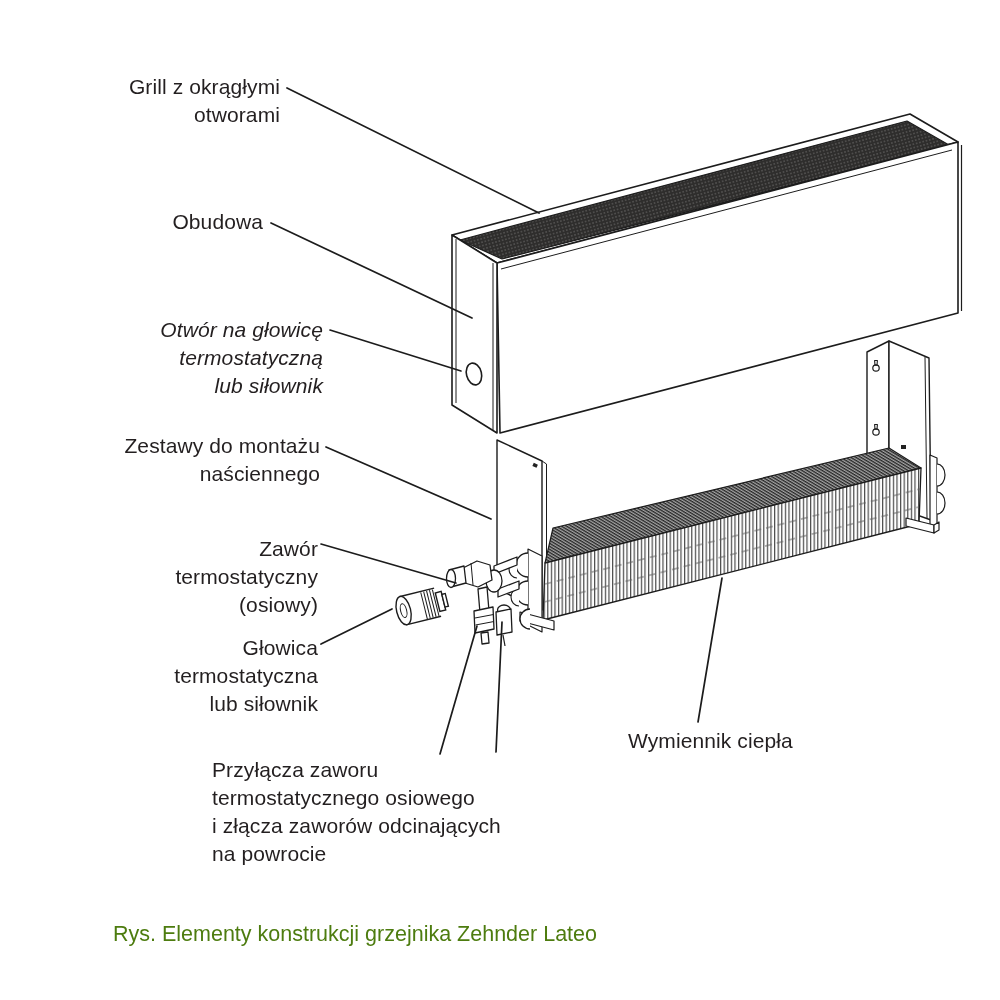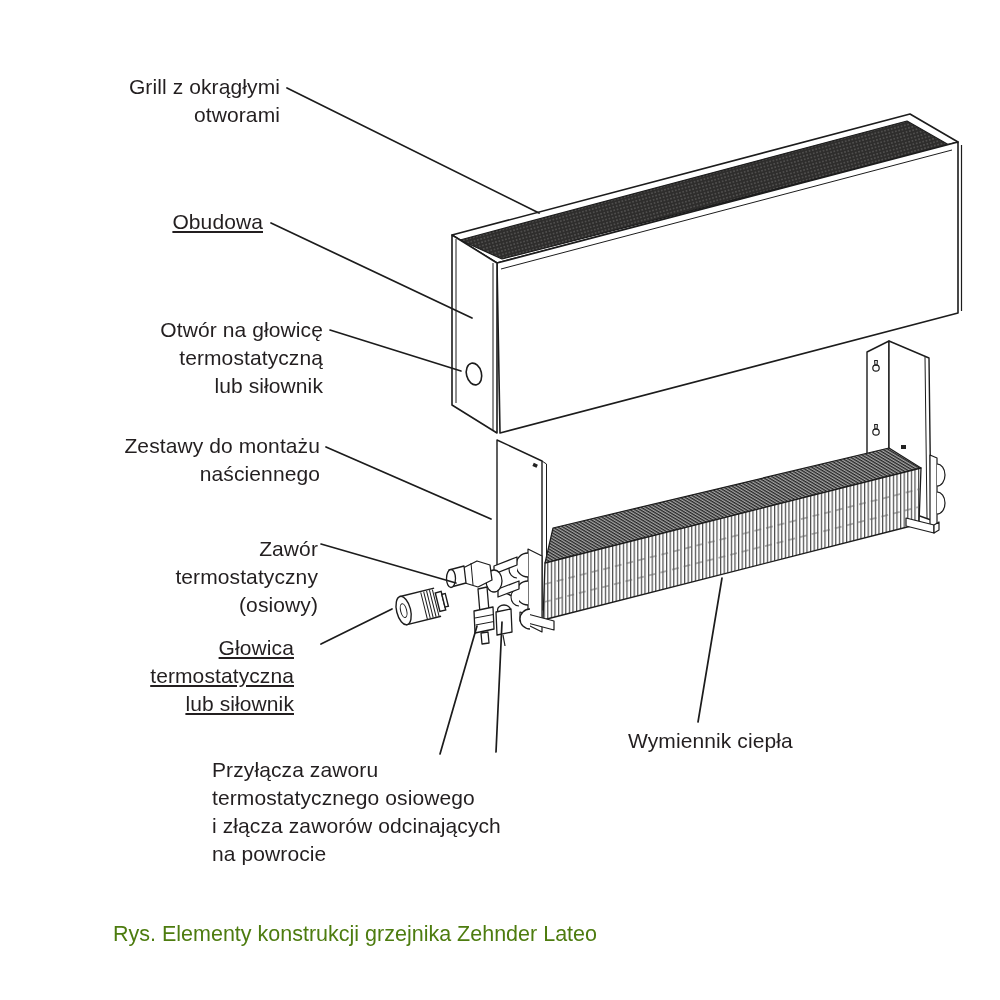--- a/index.html
+++ b/index.html
@@ -145,34 +145,34 @@
       <line x1="321" y1="644" x2="392" y2="609"></line>
       <line x1="477" y1="626" x2="440" y2="754"></line>
       <line x1="502" y1="622" x2="496" y2="752"></line>
       <line x1="722" y1="578" x2="698" y2="722"></line>
     </g>
   </svg>
 
   <div class="label right" style="right:720px; top:73px;">Grill z okrągłymi
 otworami</div>
 
-  <div class="label right" style="right:737px; top:208px;text-decoration:underline;">Obudowa</div>
+  <div class="label right" style="right:737px; top:208px;">Obudowa</div>
 
-  <div class="label right" style="right:677px; top:316px;">Otwór na głowicę
+  <div class="label right" style="right:677px; top:316px;font-style:italic;">Otwór na głowicę
 termostatyczną
 lub siłownik</div>
 
   <div class="label right" style="right:682px; top:535px;">Zawór
 termostatyczny
 (osiowy)</div>
 
   <div class="label right" style="right:680px; top:432px;">Zestawy do montażu
 naściennego</div>
 
-  <div class="label right" style="right:706px; top:634px;text-decoration:underline;">Głowica
+  <div class="label right" style="right:682px; top:634px;">Głowica
 termostatyczna
 lub siłownik</div>
 
   <div class="label left" style="left:212px; top:756px;">Przyłącza zaworu
 termostatycznego osiowego
 i złącza zaworów odcinających
 na powrocie</div>
 
   <div class="label left" style="left:628px; top:727px;">Wymiennik ciepła</div>
 

